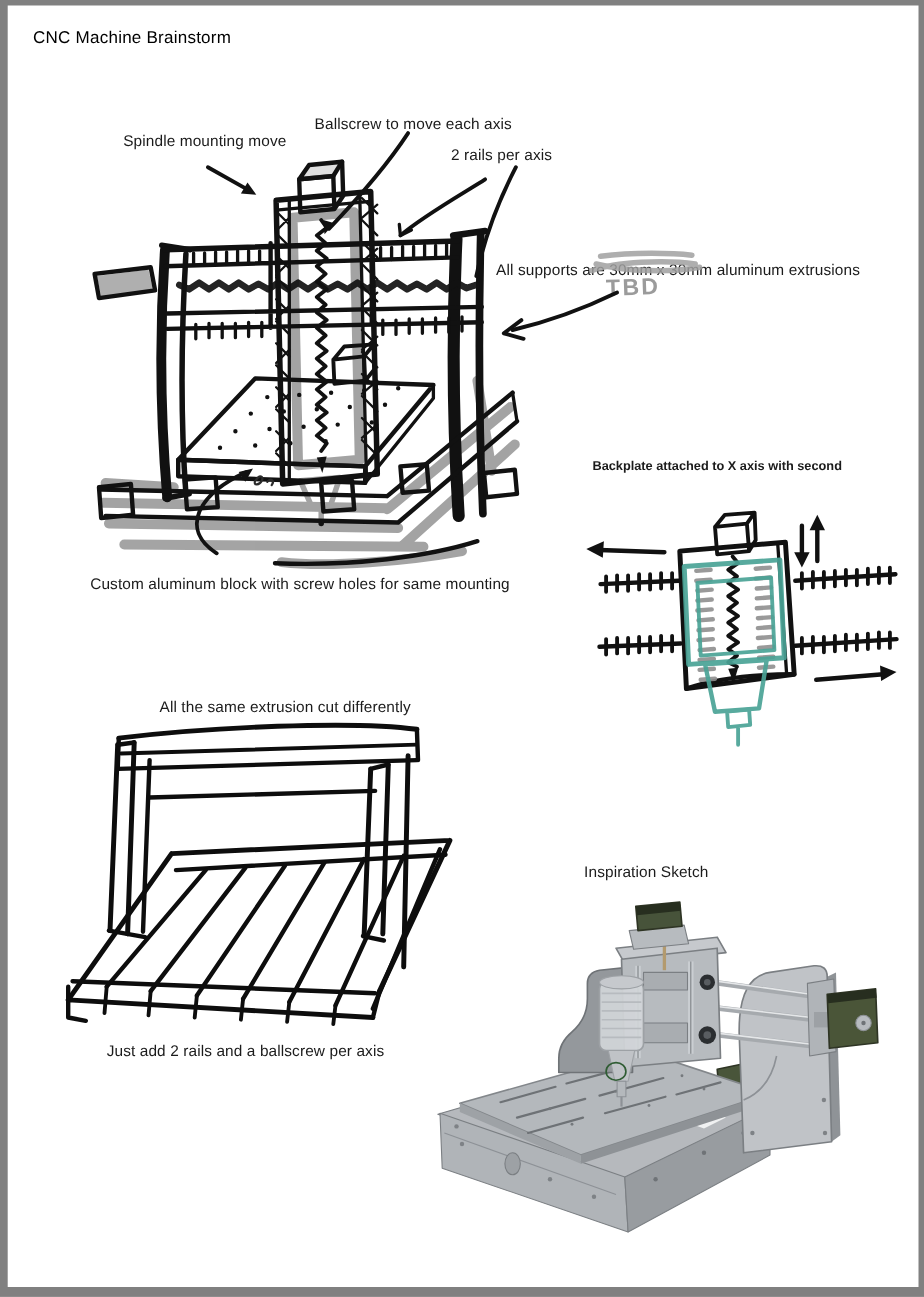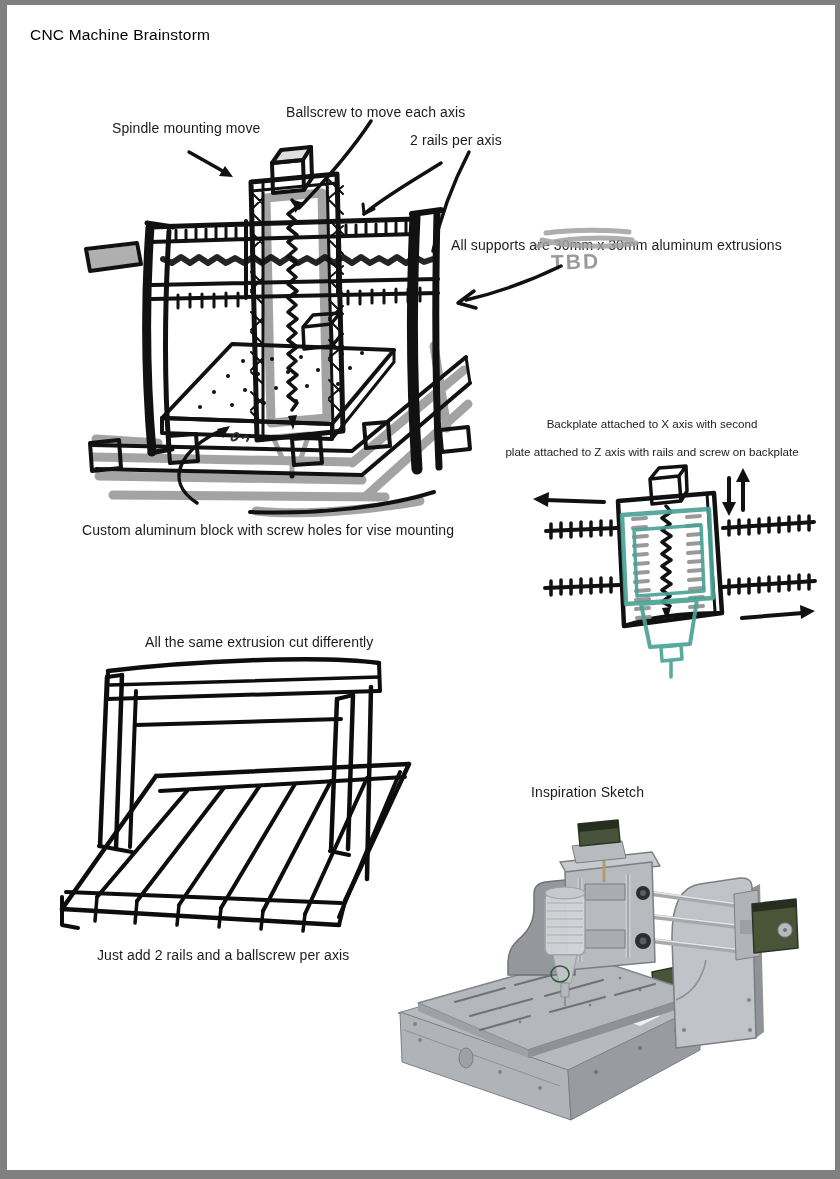--- a/index.html
+++ b/index.html
@@ -16,21 +16,21 @@
     position:absolute;
     font-size:14px;line-height:1.35;color:#1b1b1b;
     white-space:nowrap;letter-spacing:.1px;
   }
   .title{
     position:absolute;left:30px;top:26px;
     font-size:15.5px;color:#000000;letter-spacing:.2px;
   }
   .center2{
     position:absolute;left:482px;top:410px;width:340px;
-    text-align:center;line-height:27.5px;font-size:11.6px;color:#1b1b1b;
+    text-align:center;line-height:27.5px;font-size:11.6px;color:#1b1b1b;font-weight:bold;
   }
   .tbd{
     position:absolute;left:551px;top:250px;
     font-size:21px;font-weight:bold;color:#9b9b9b;
     letter-spacing:2px;transform:rotate(-2deg);
   }
   svg.overlay{position:absolute;left:0;top:0;}
 </style>
 </head>
 <body>
@@ -40,24 +40,23 @@
 <div class="title">CNC Machine Brainstorm</div>
 
 <div class="label" style="left:286px;top:103px;">Ballscrew to move each axis</div>
 <div class="label" style="left:112px;top:119px;">Spindle mounting move</div>
 <div class="label" style="left:410px;top:131px;">2 rails per axis</div>
 <div class="label" style="left:451px;top:236px;">All supports are 30mm x 30mm aluminum extrusions</div>
 <span class="tbd">TBD</span>
 
 <div class="center2">
   <div>Backplate attached to X axis with second</div>
-  <div>plate attached to Z axis with rails and screw on backplate</div>
 </div>
 
-<div class="label" style="left:82px;top:521px;">Custom aluminum block with screw holes for vise mounting</div>
+<div class="label" style="left:82px;top:521px;">Custom aluminum block with screw holes for same mounting</div>
 <div class="label" style="left:132px;top:633px;margin-left:13px;">All the same extrusion cut differently</div>
 <div class="label" style="left:97px;top:946px;">Just add 2 rails and a ballscrew per axis</div>
 <div class="label" style="left:531px;top:783px;">Inspiration Sketch</div>
 
 <svg class="overlay" width="840" height="1179" viewBox="0 0 840 1179">
 
   <g fill="none" stroke-linecap="round" stroke-linejoin="round">
 
     <g stroke="#8d8d8d" opacity="0.8">
       <path d="M88,251 L135,245 L139,263 L92,270 Z" fill="#9c9c9c" stroke="none"></path>

